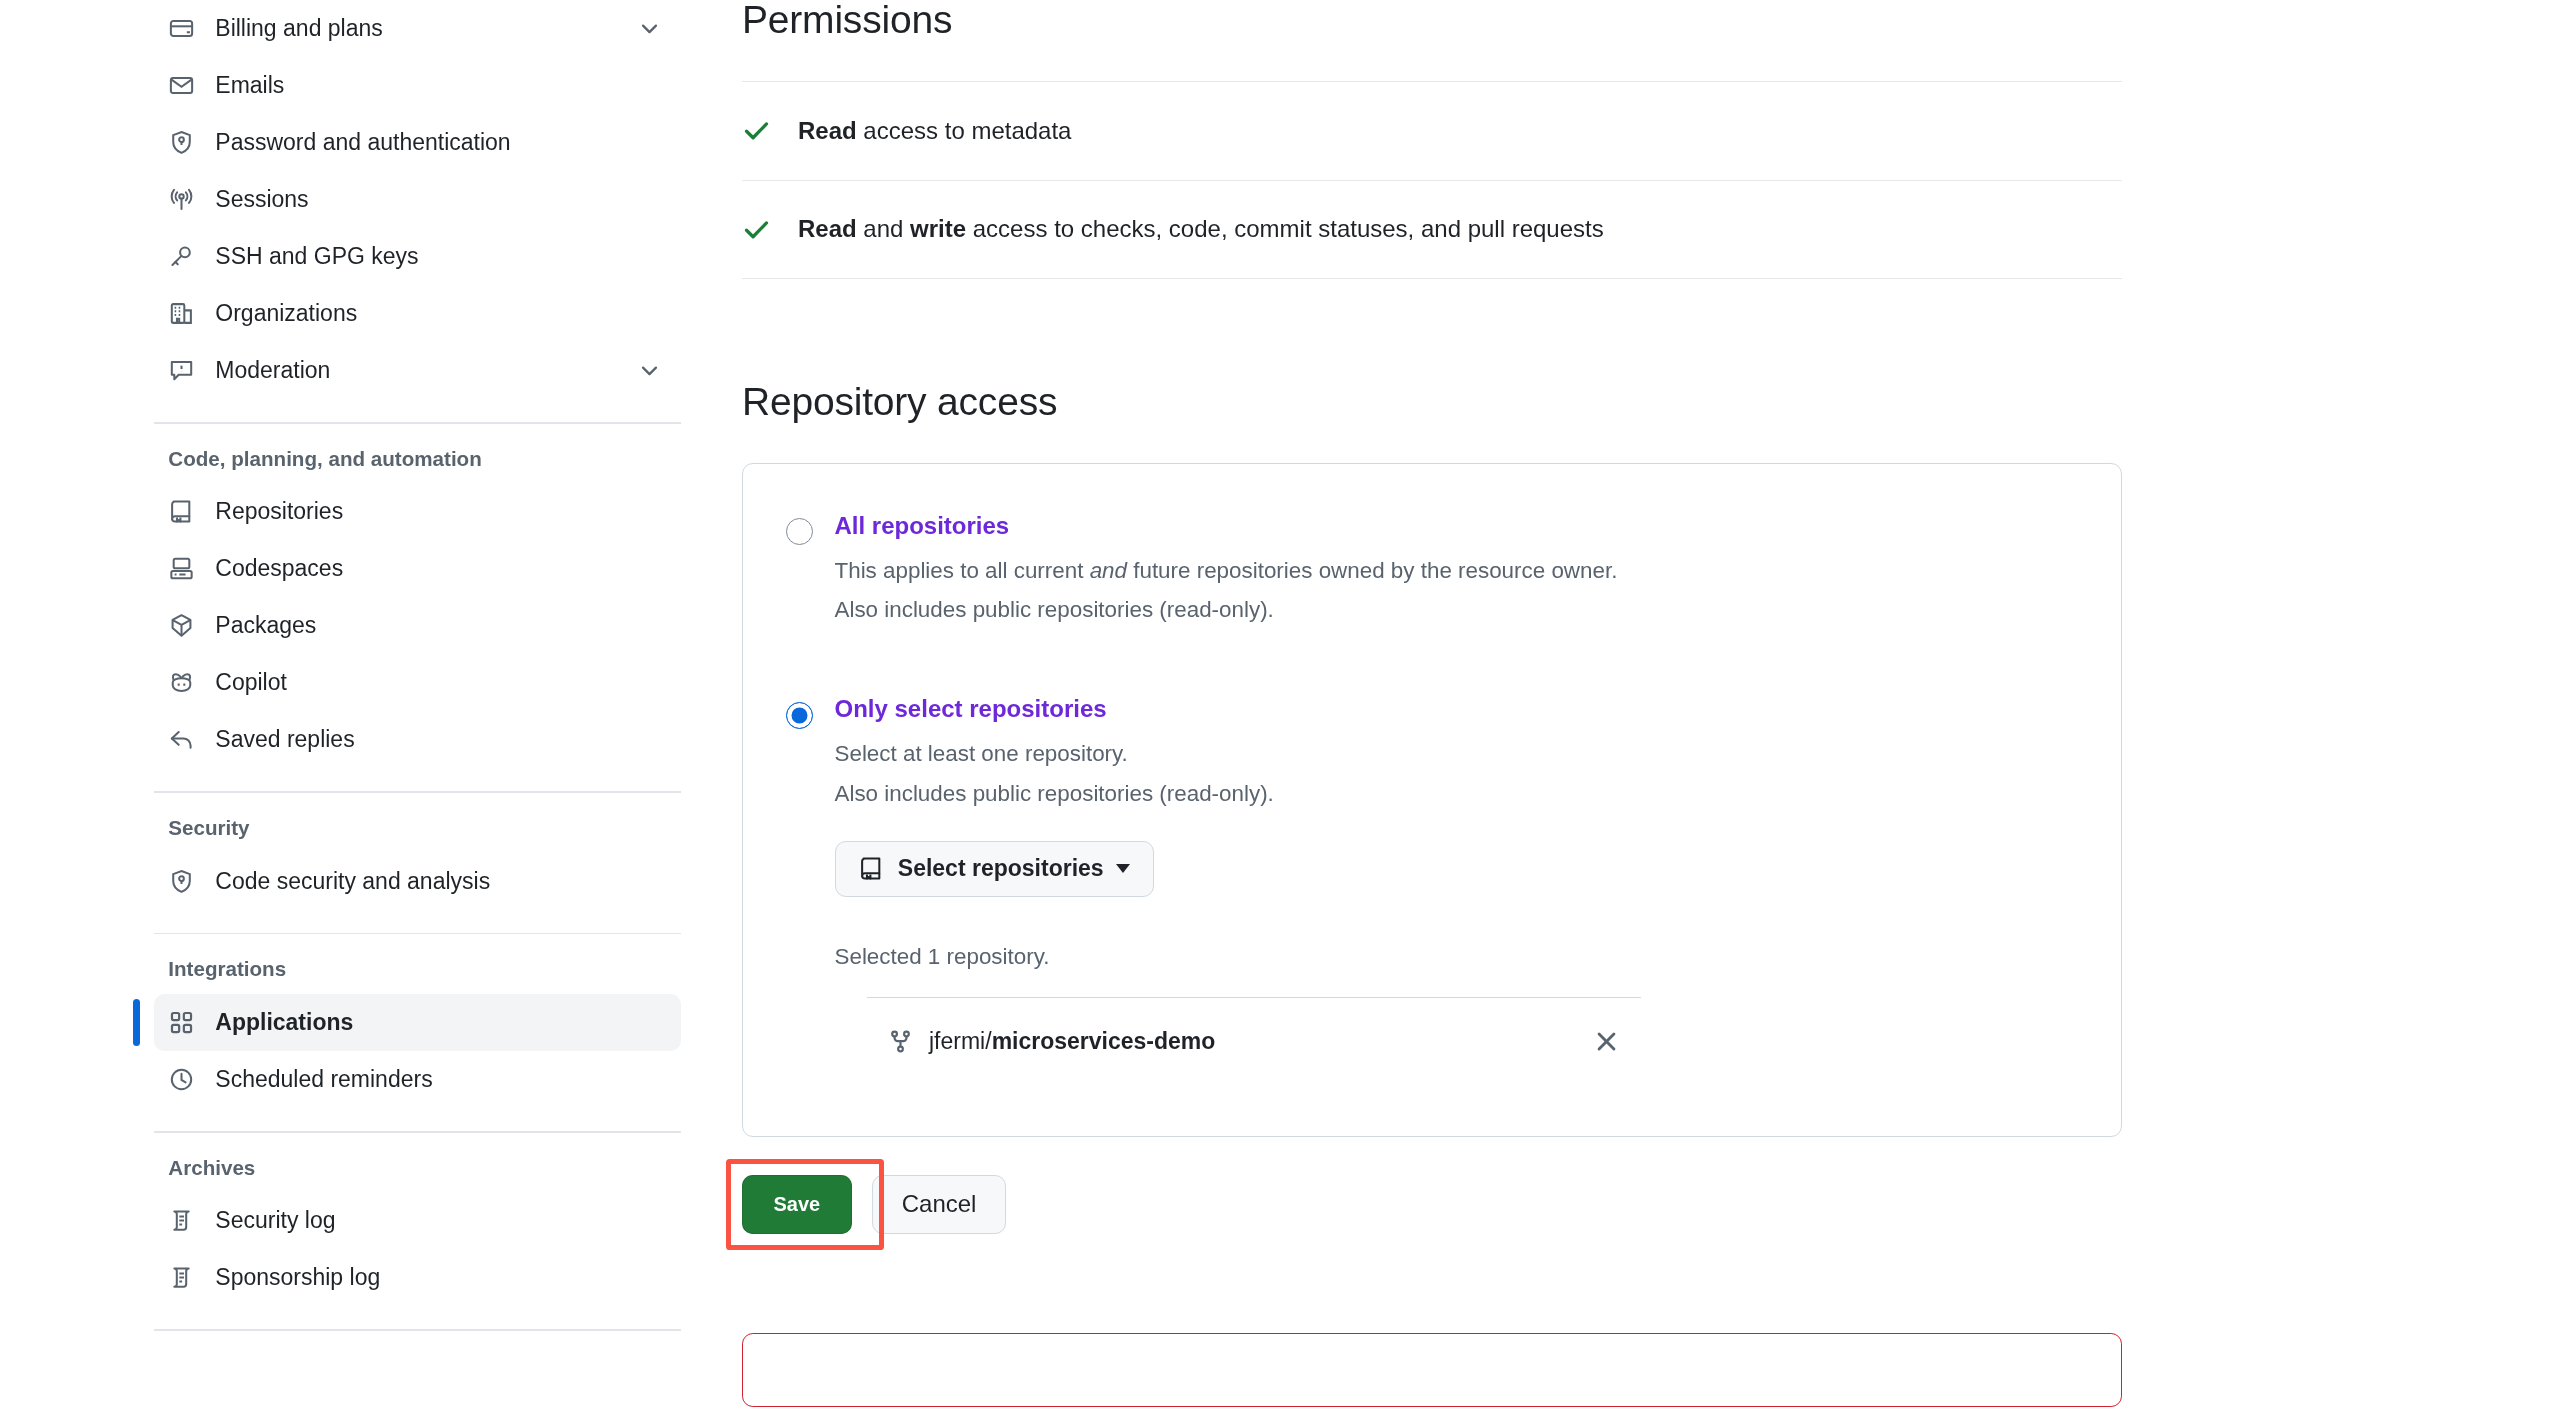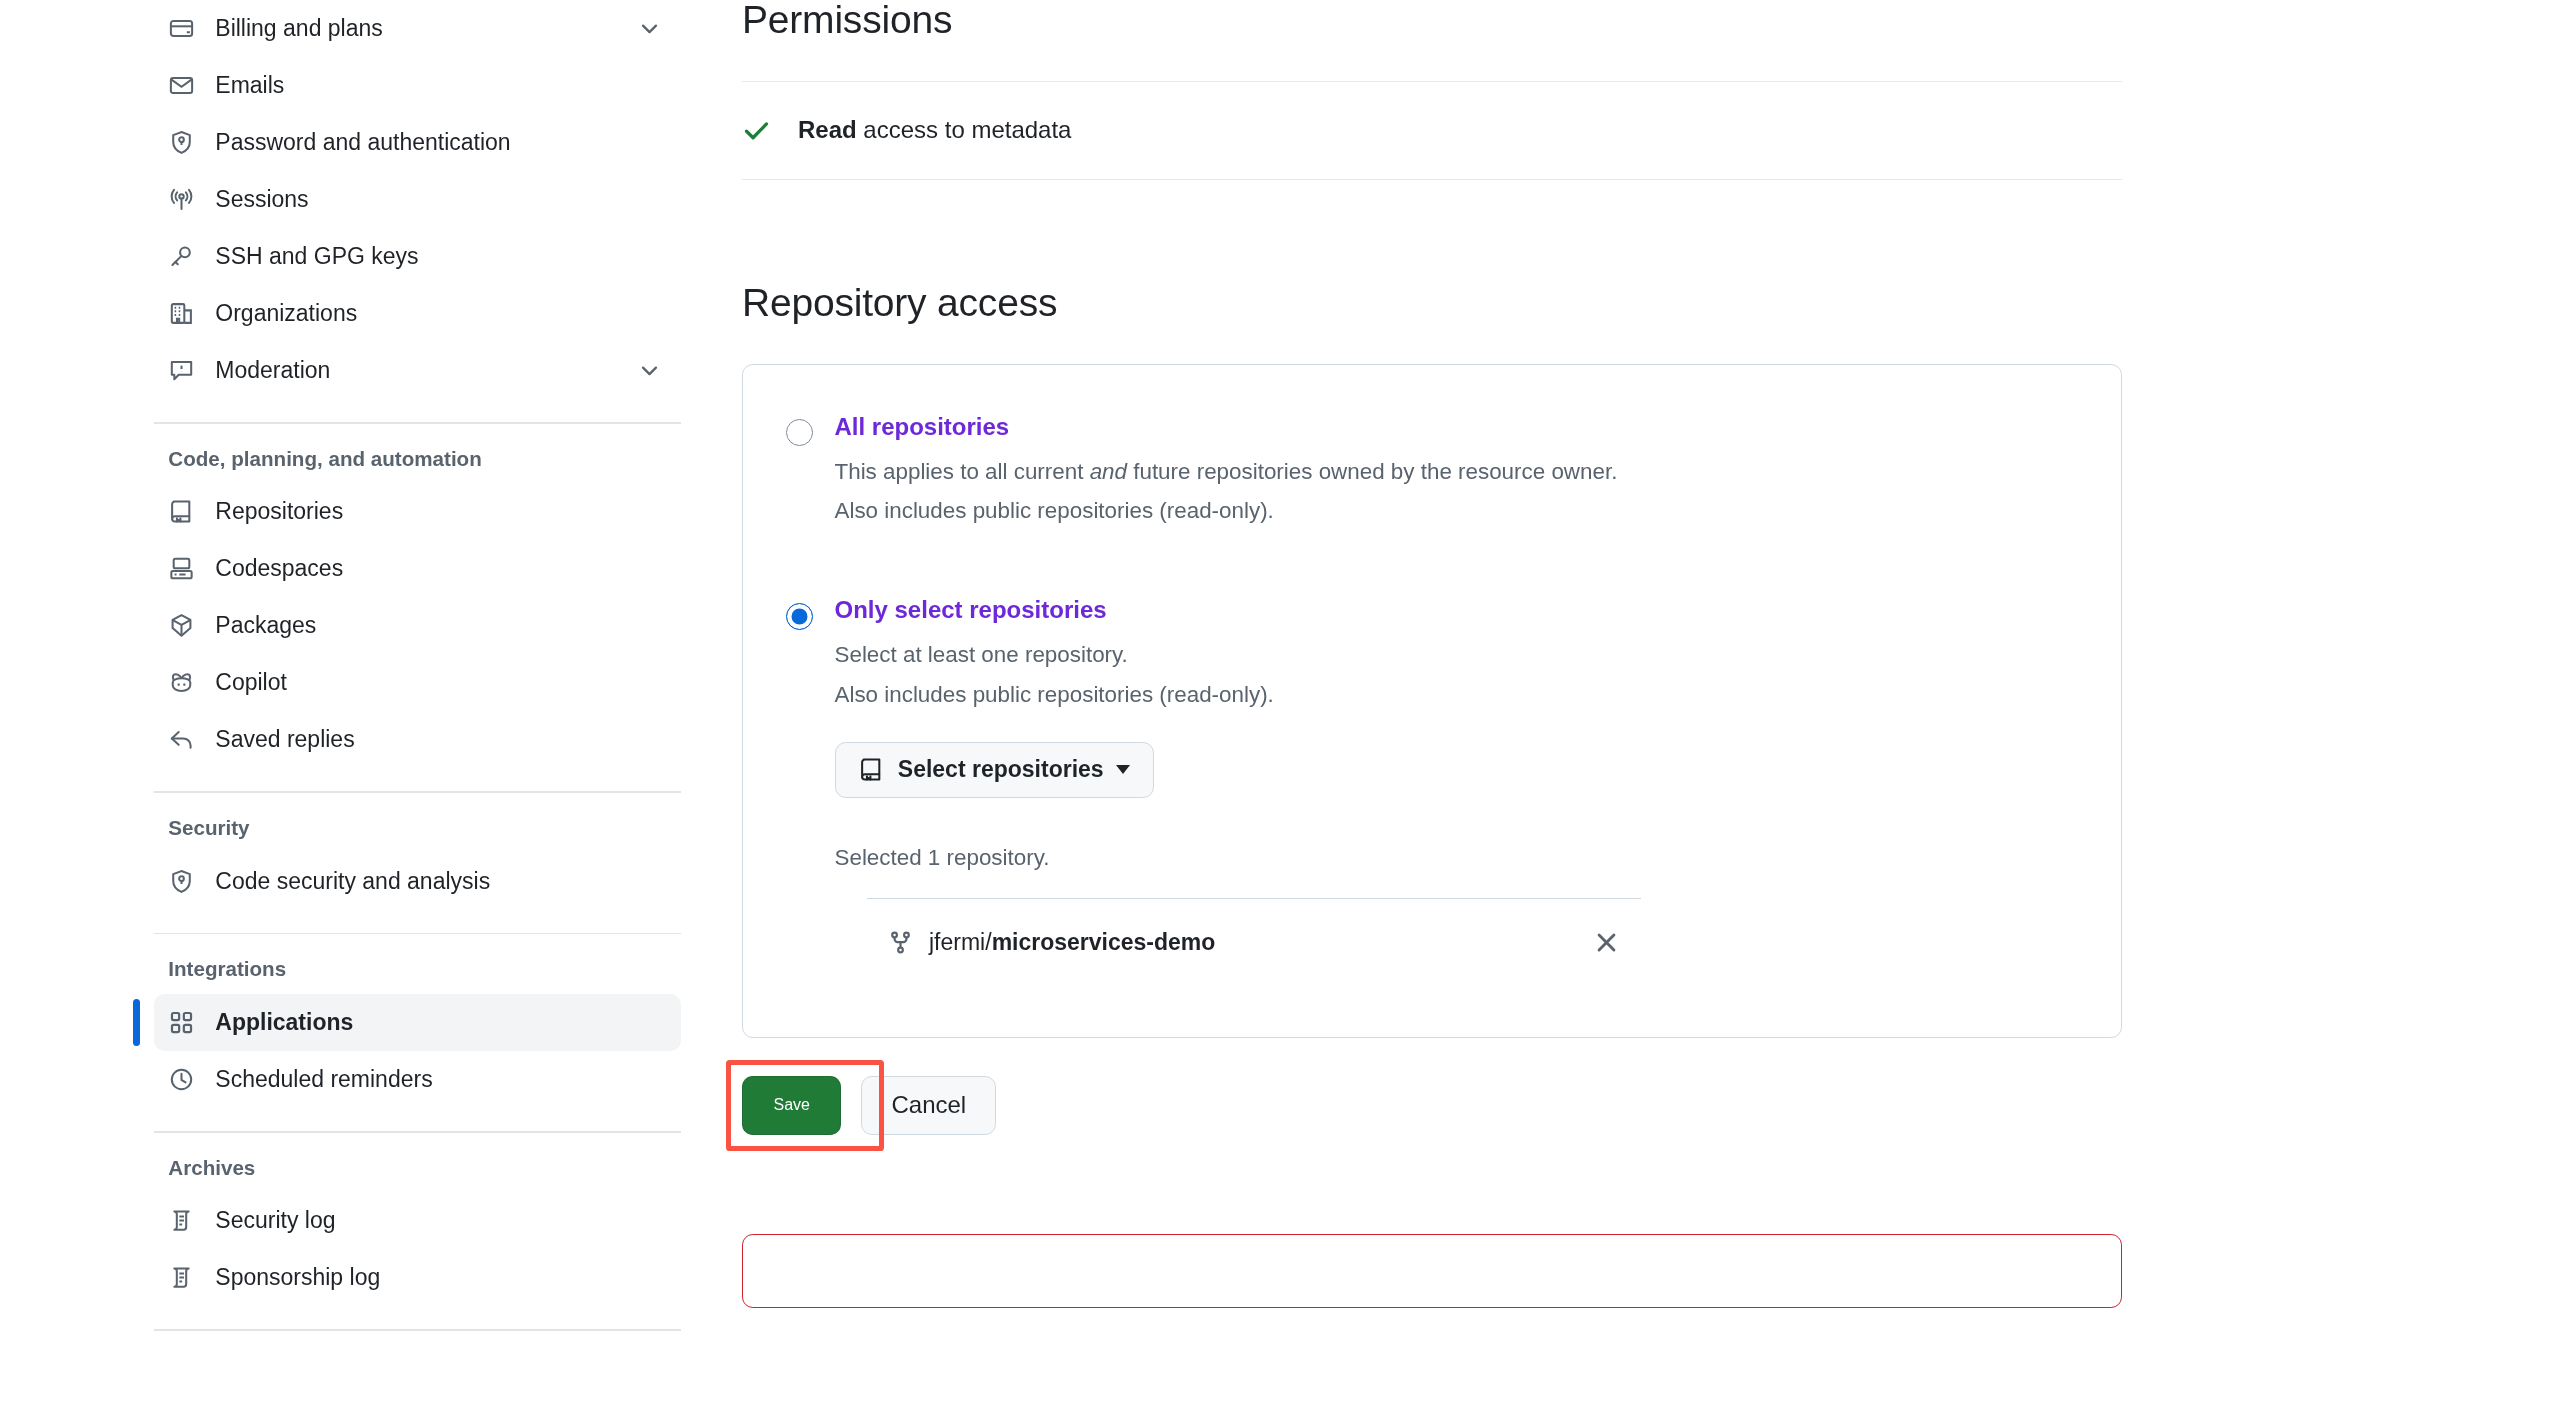--- a/index.html
+++ b/index.html
@@ -219,22 +219,22 @@
     display: flex;
     align-items: center;
     gap: 20px;
     position: relative;
   }
   .btn-primary {
     background: #1f7b36;
     border: 1.8px solid rgba(31,35,40,0.15);
     color: #ffffff;
     border-radius: 10.8px;
-    font-size: 16px;
-    font-weight: normal;
+    font-size: 20px;
+    font-weight: bold;
     height: 59px;
     padding: 0 30.5px;
     display: inline-flex; align-items: center;
     cursor: pointer;
   }
   .btn-cancel {
     background: #f6f8fa;
     border: 1.8px solid #d1d9e0;
     color: #1f2328;
     border-radius: 10.8px;
@@ -503,20 +503,28 @@
       <h2 class="sec-title">Permissions</h2>
 
       <div class="perm-list">
         <div class="perm-row">
           <span class="perm-check">
             <svg viewBox="0 0 16 16" fill="none" stroke="currentColor" stroke-width="1.8" stroke-linecap="round" stroke-linejoin="round">
                 <path d="M2.5 8.4l3.6 3.6L13.5 4.4"></path>
               </svg>
           </span>
           <span class="perm-text"><b>Read</b><span> access to metadata</span></span>
+        </div>
+        <div class="perm-row">
+          <span class="perm-check">
+            <svg viewBox="0 0 16 16" fill="none" stroke="currentColor" stroke-width="1.8" stroke-linecap="round" stroke-linejoin="round">
+                <path d="M2.5 8.4l3.6 3.6L13.5 4.4"></path>
+              </svg>
+          </span>
+          <span class="perm-text"><b>Read</b><span> and </span><b>write</b><span> access to checks, code, commit statuses, and pull requests</span></span>
         </div>
       </div>
 
       <div class="repo-access-wrap">
         <h2 class="sec-title">Repository access</h2>
 
         <div class="card">
 
           <div class="radio-block">
             <span class="radio"></span>

